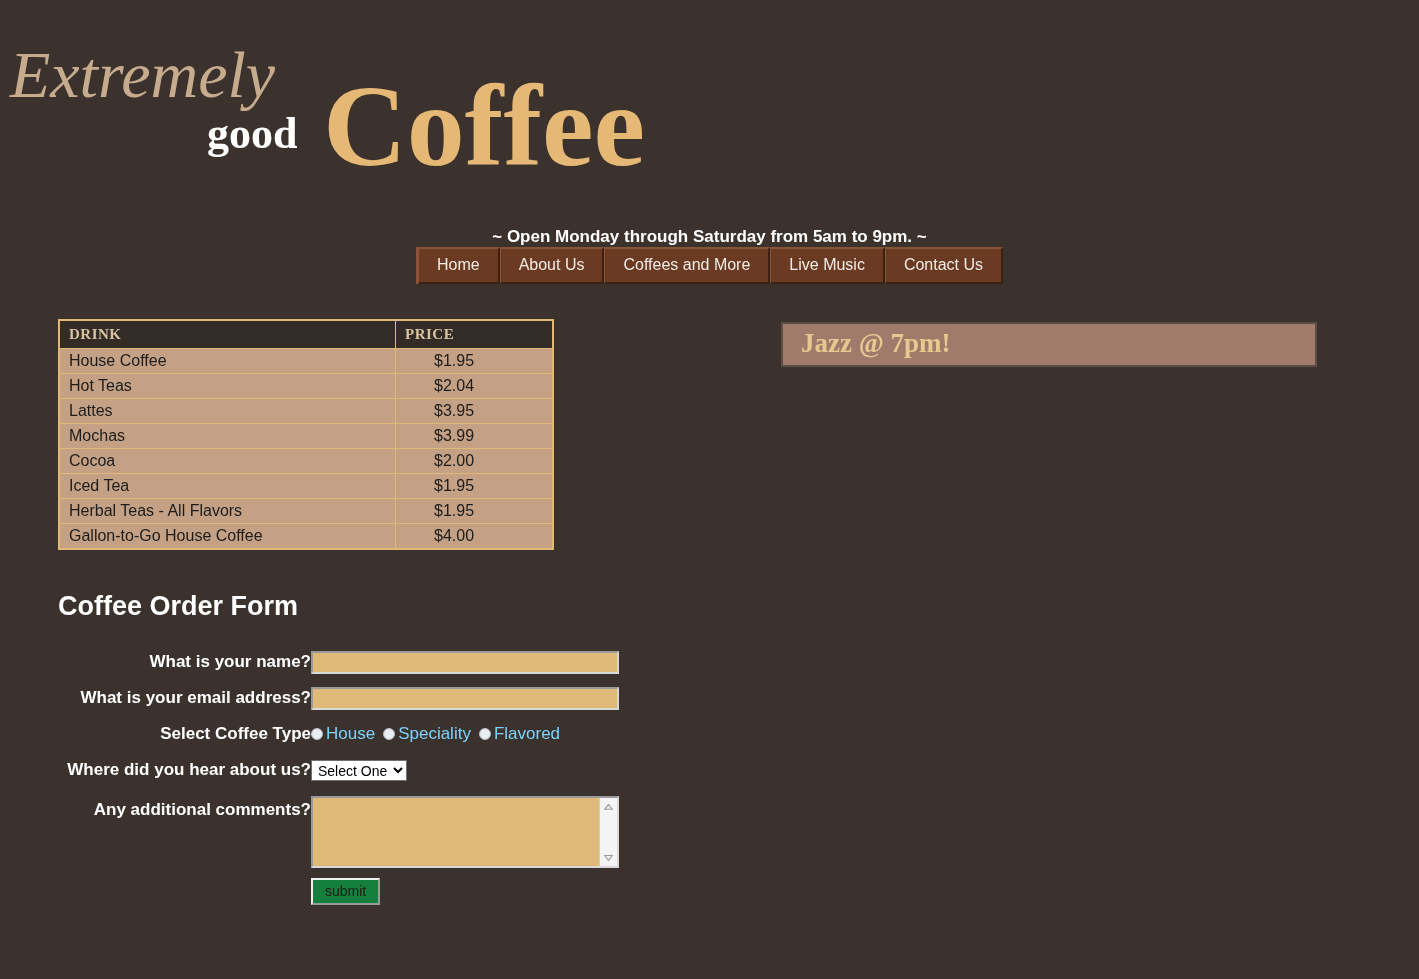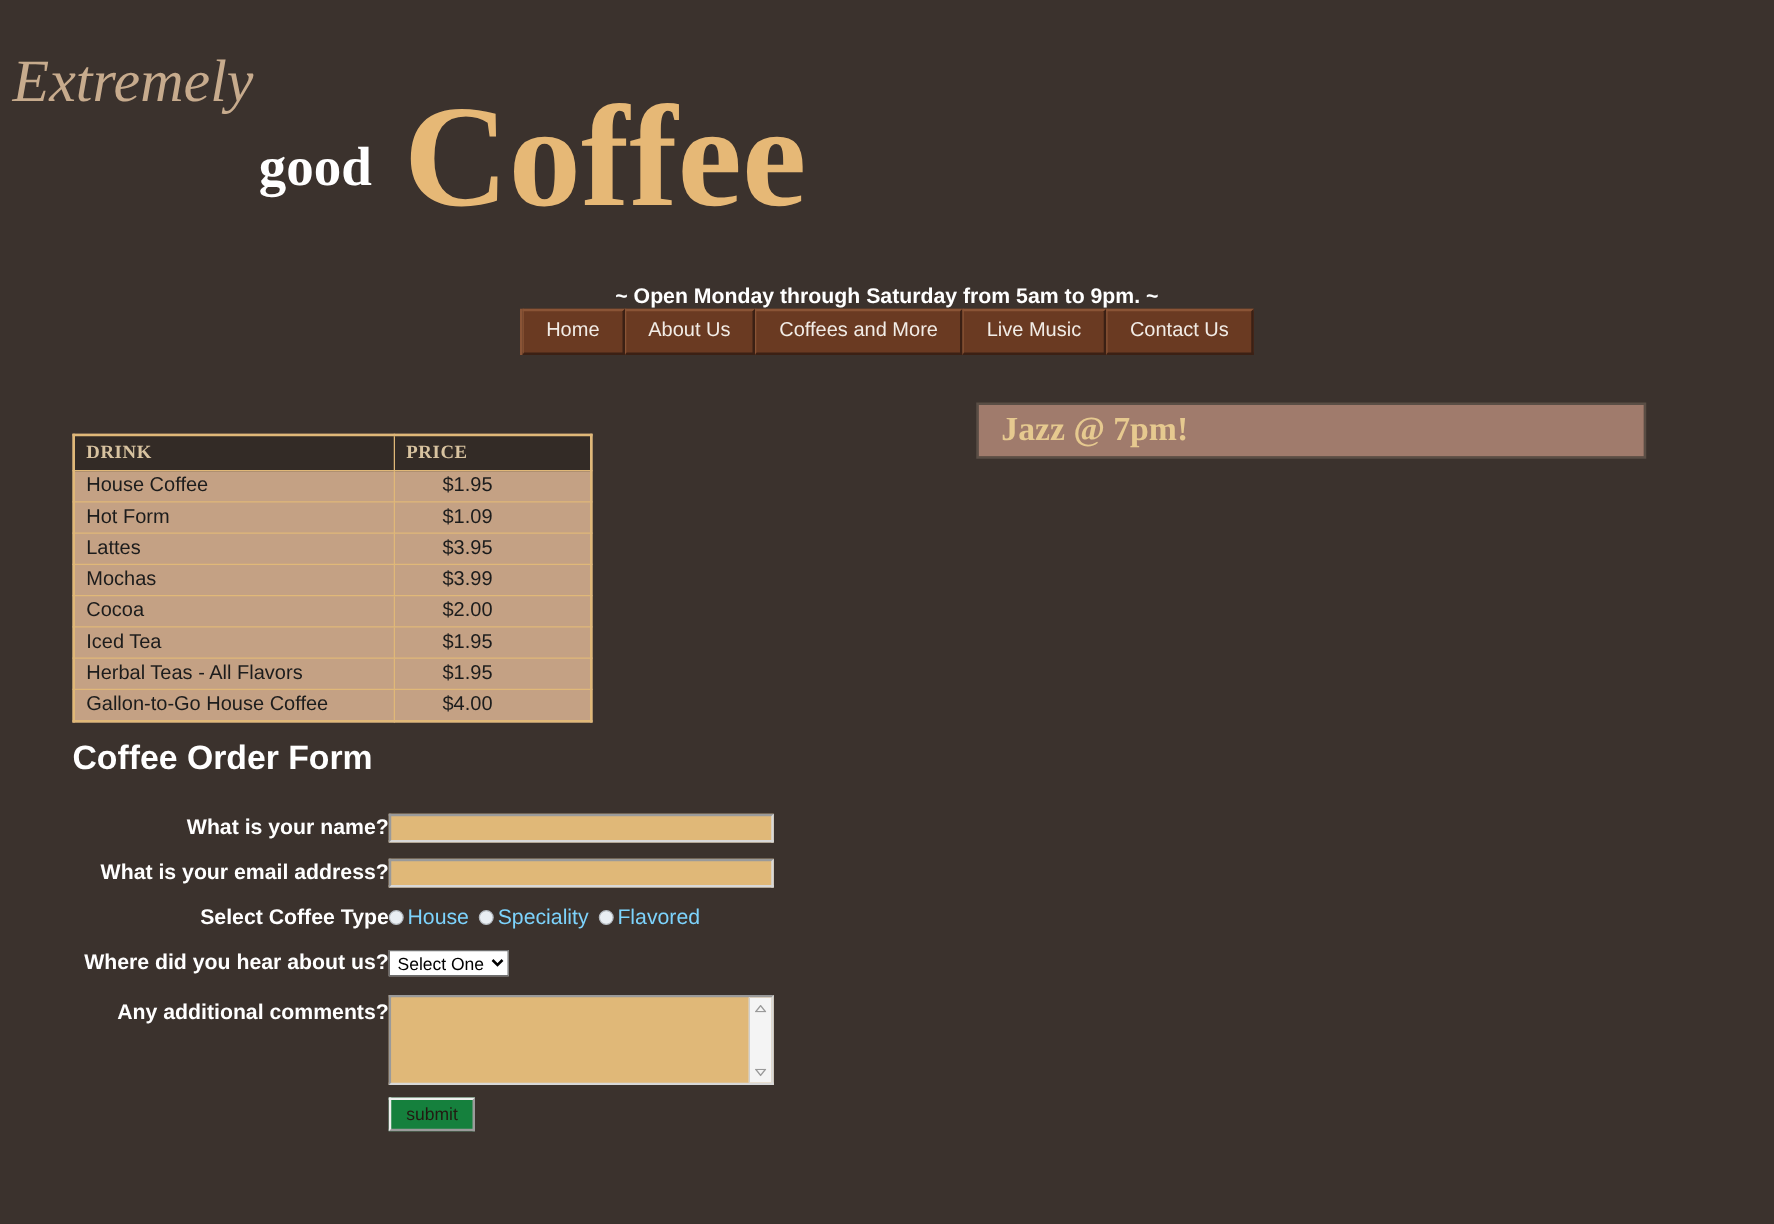--- a/index.html
+++ b/index.html
@@ -19,21 +19,21 @@
   .masthead {
     position: relative;
     height: 205px;
   }
   .brand-extremely {
     position: absolute;
     left: 10px;
     top: 42px;
     font-family: "Liberation Serif", serif;
     font-style: italic;
-    font-size: 48px;
+    font-size: 66px;
     color: #c7ab8d;
     letter-spacing: 0px;
     line-height: 1;
     white-space: nowrap;
   }
   .brand-good {
     position: absolute;
     left: 207px;
     top: 112px;
     font-family: "Liberation Serif", serif;
@@ -94,22 +94,21 @@
   .content {
     position: relative;
     margin-top: 35px;
   }
 
   
   .price-table-wrap {
     position: absolute;
     left: 58px;
     top: 0px;
-    width: 416px;
-    margin-top: 28px;
+    width: 496px;
   }
   table.price-table {
     border-collapse: collapse;
     width: 100%;
     border: 2px solid #e0b878;
     background: #c4a184;
   }
   table.price-table th {
     background: #332b26;
     color: #d8c3a0;
@@ -351,22 +350,22 @@
           <th>DRINK</th>
           <th class="price-col">PRICE</th>
         </tr>
       </thead>
       <tbody>
         <tr>
           <td>House Coffee</td>
           <td class="price-col">$1.95</td>
         </tr>
         <tr>
-          <td>Hot Form</td>
-          <td class="price-col">$1.09</td>
+          <td>Hot Teas</td>
+          <td class="price-col">$2.04</td>
         </tr>
         <tr>
           <td>Lattes</td>
           <td class="price-col">$3.95</td>
         </tr>
         <tr>
           <td>Mochas</td>
           <td class="price-col">$3.99</td>
         </tr>
         <tr>

